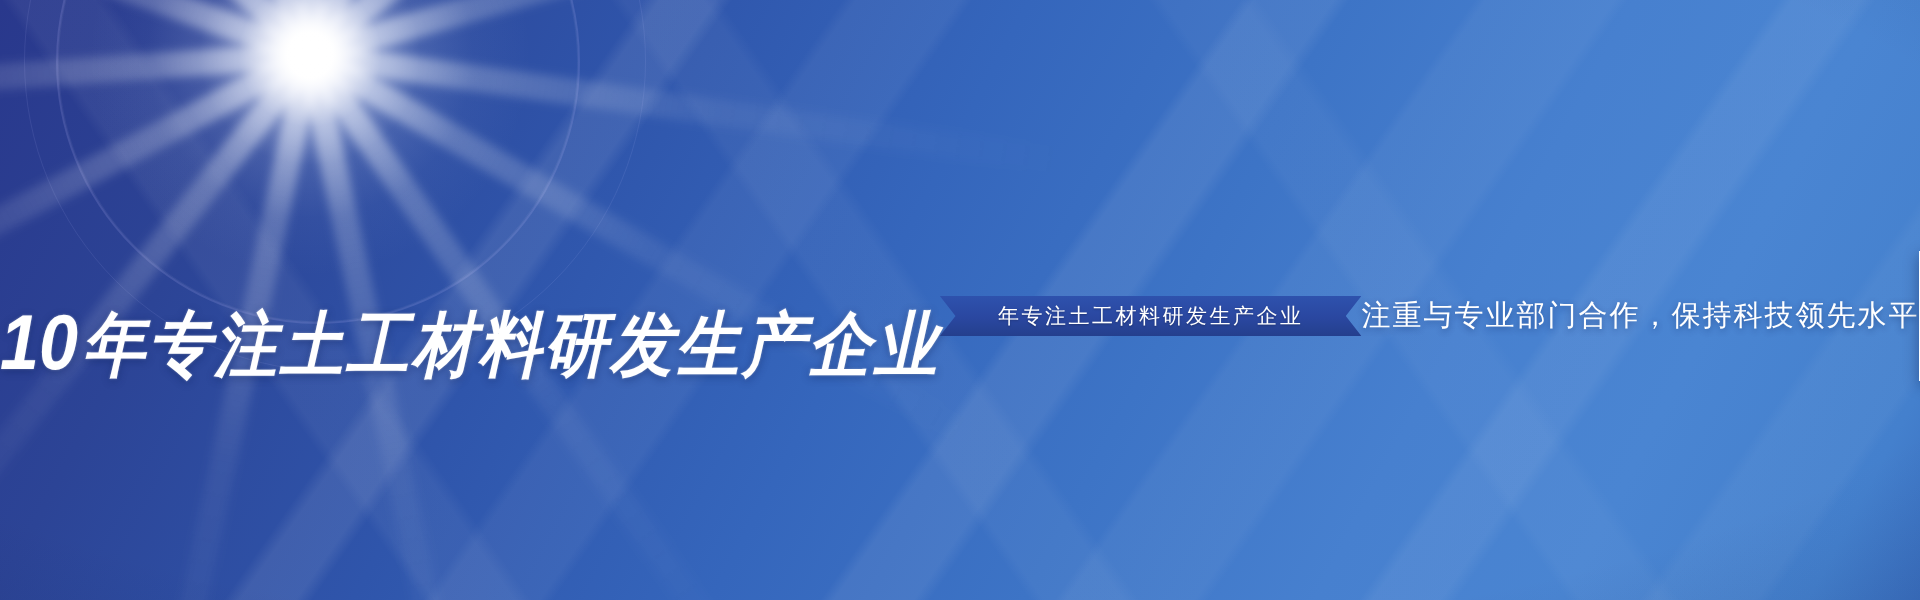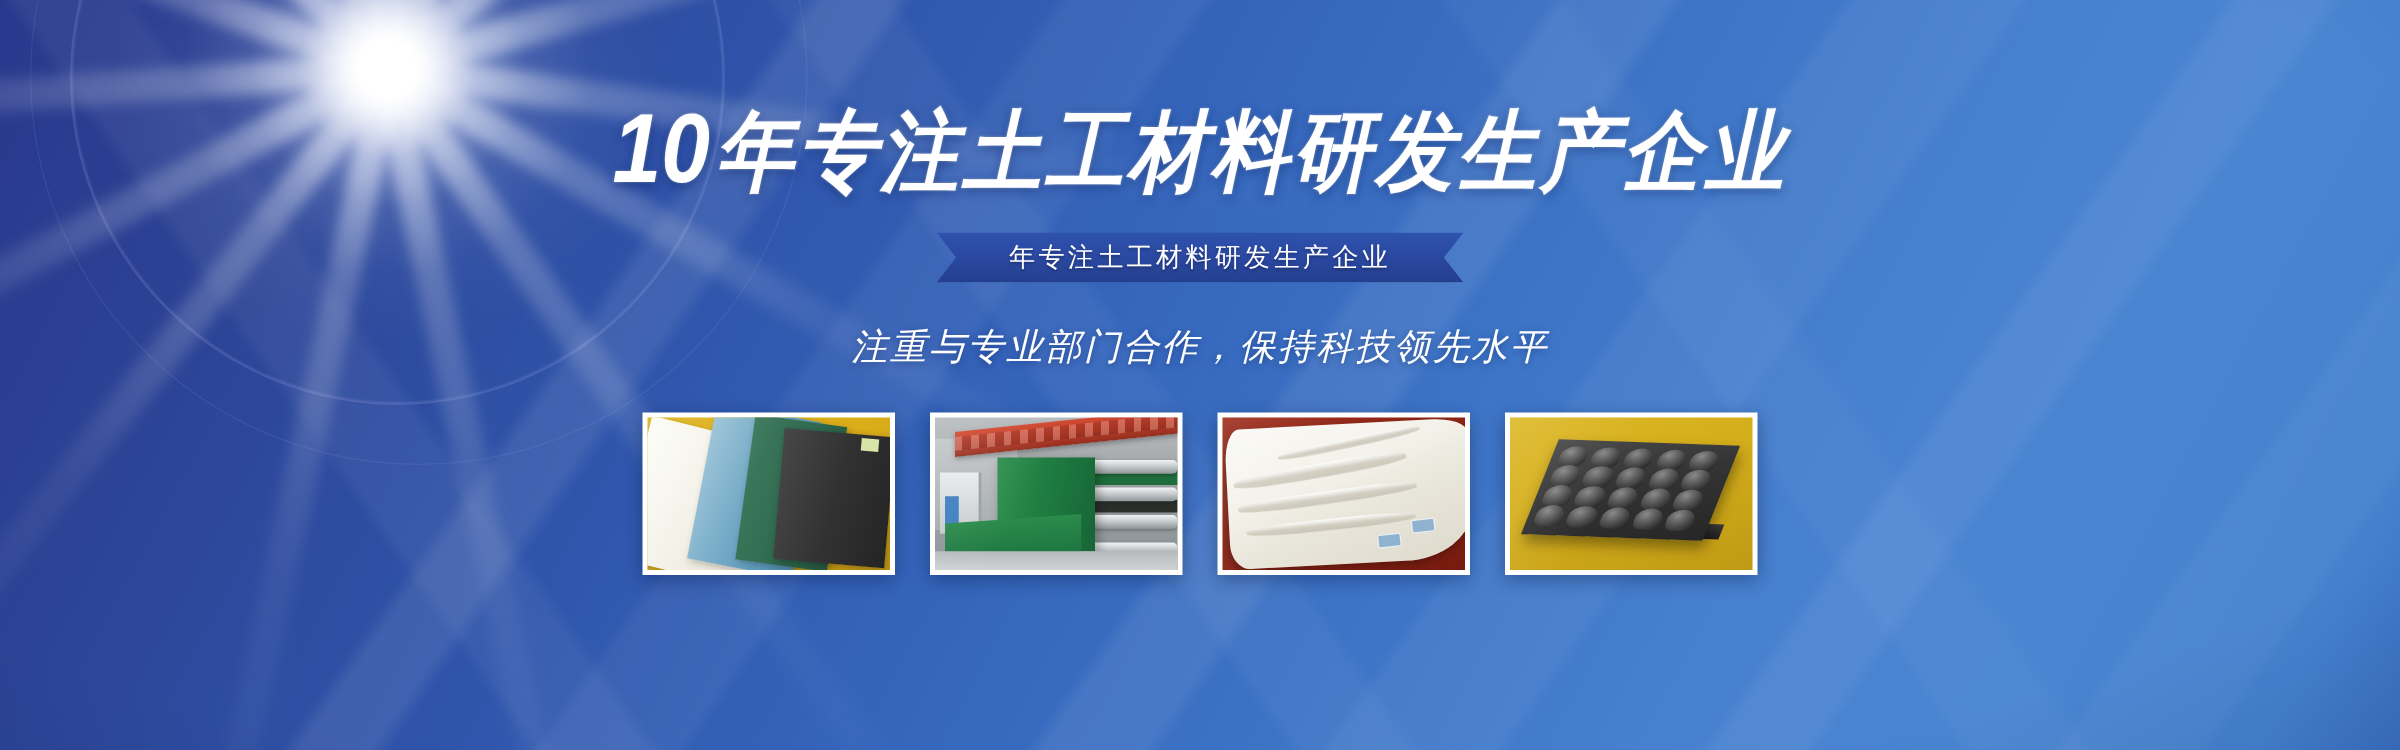--- a/index.html
+++ b/index.html
@@ -106,21 +106,21 @@
   }
   .vignette {
     background: radial-gradient(ellipse 110% 120% at 46% 42%, rgba(0,0,0,0) 55%, rgba(12,26,72,.28) 100%);
   }
 
   
   .content {
     position: absolute;
     inset: 0;
     display: flex;
-    flex-direction: column;
+    flex-direction: row;
     align-items: center;
   }
 
   .headline {
     margin-top: 84px;
     font-size: 63px;
     line-height: 1;
     font-weight: bold;
     font-style: italic;
     color: #ffffff;
@@ -161,21 +161,20 @@
     text-shadow: 0 1px 2px rgba(0,0,0,.28);
   }
 
   .tagline {
     margin-top: 32px;
     font-size: 29px;
     color: #ffffff;
     letter-spacing: 2px;
     white-space: nowrap;
     text-shadow: 0 2px 6px rgba(12,32,90,.45);
-    font-style: italic;
   }
 
   .gallery {
     margin-top: 32px;
     display: flex;
     gap: 28px;
   }
   .photo {
     position: relative;
     width: 194px;

